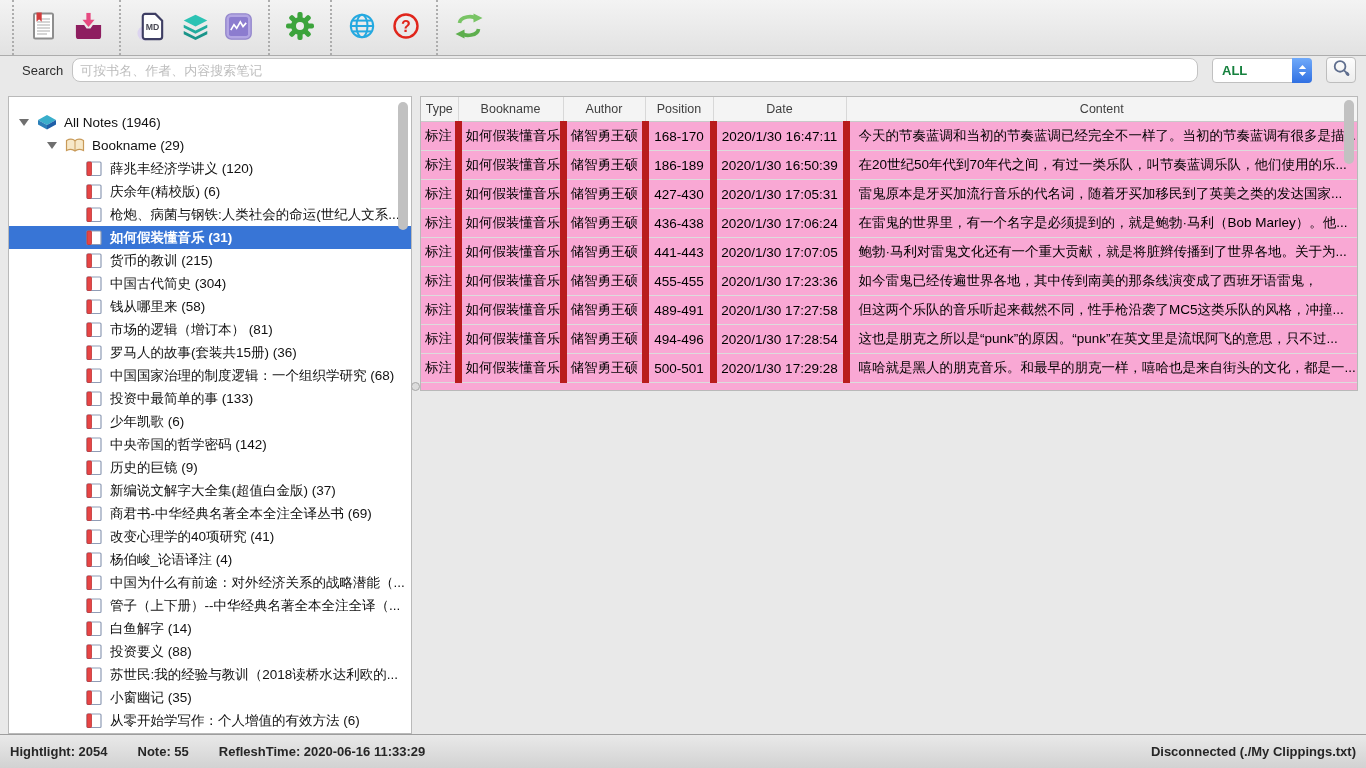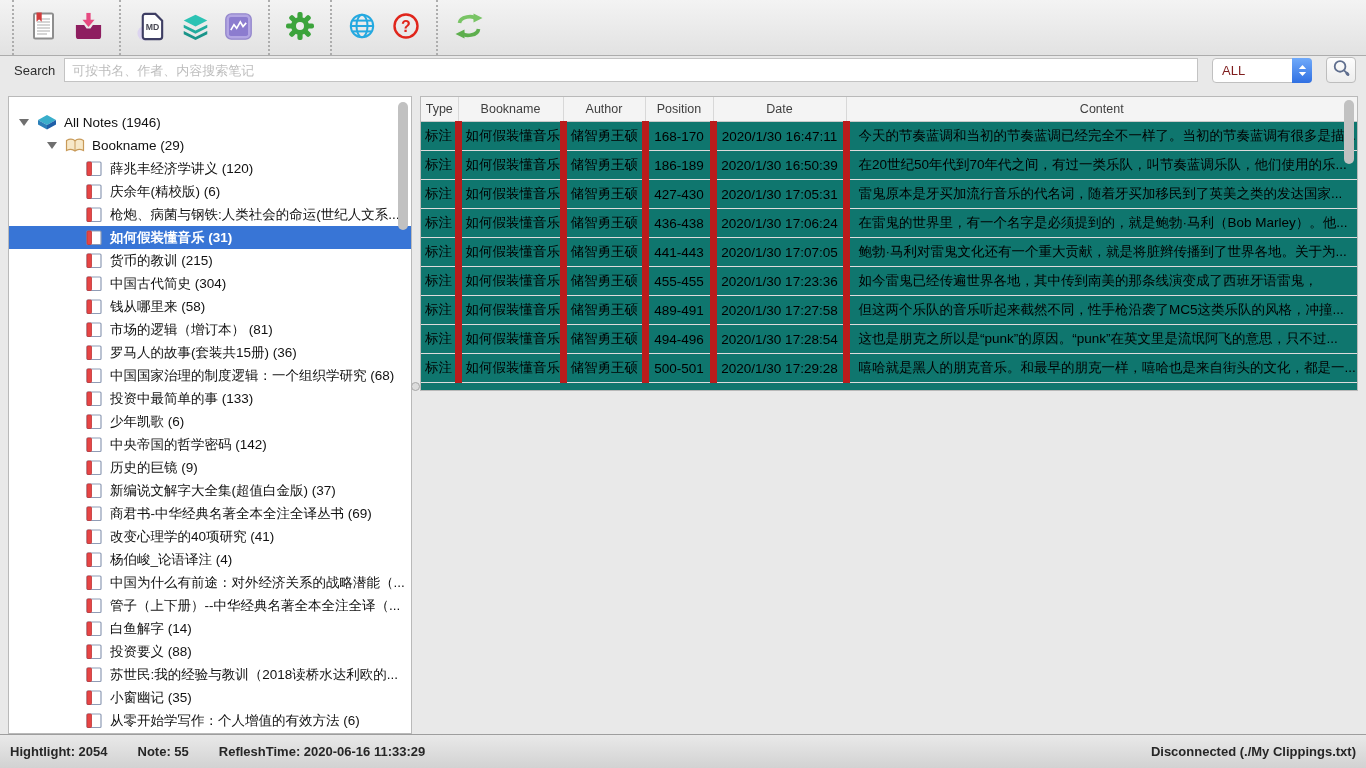--- a/index.html
+++ b/index.html
@@ -8,29 +8,29 @@
     --sel:#3875D6; --dtitle:#8B2222; --dbody:#3A9C9C;}
 
   
   .toolbar{position:absolute;top:0;left:0;right:0;height:56px;
     background:linear-gradient(#F3F3F3,#E2E2E2);border-bottom:1px solid #ACACAC;
     display:flex;align-items:center;padding-left:4px;box-sizing:border-box;}
   .tb-sep{align-self:stretch;width:0;border-left:2px dotted #ADADAD;margin:0 8px;}
   .tb-btn{background:none;border:none;padding:0 7px;height:40px;display:flex;align-items:center;cursor:pointer;}
 
   
-  .searchbar{position:absolute;top:45px;left:4px;right:0;height:50px;display:flex;align-items:center;
+  .searchbar{position:absolute;top:45px;left:12px;right:0;height:50px;display:flex;align-items:center;
     padding:0 10px;box-sizing:border-box;}
   .search-label{font-size:13px;color:#2E2E2E;margin-right:9px;}
-  .search-input{flex:1;height:22px;border:1px solid #C3C3C3;border-radius:0;background:#FFF;
+  .search-input{flex:1;height:22px;border:1px solid #C3C3C3;border-radius:8px;background:#FFF;
     font-size:13px;padding:0 7px;color:#333;outline:none;font-family:inherit;}
   .search-input::placeholder{color:#BDBDBD;}
   .popup{width:100px;height:25px;margin-left:14px;background:#FFF;border:1px solid #C0C0C0;border-radius:4px;
-    display:flex;align-items:center;position:relative;font-size:13px;color:#7f1d1d;padding-left:9px;
-    box-sizing:border-box;cursor:default;}
+    display:flex;align-items:center;position:relative;font-size:13px;color:#15803d;padding-left:9px;
+    box-sizing:border-box;cursor:default;font-weight:bold;}
   .popup .stepper{position:absolute;right:-1px;top:-1px;bottom:-1px;width:20px;border-radius:0 4px 4px 0;
     background:linear-gradient(#70AAFA,#3070E2);display:flex;align-items:center;justify-content:center;}
   .search-btn{width:30px;height:26px;margin-left:14px;border:1px solid #BDBDBD;border-radius:4px;
     background:linear-gradient(#FDFDFD,#EDEDED);display:flex;align-items:center;justify-content:center;padding:0;cursor:pointer;}
 
   
   .sidebar{position:absolute;left:8px;top:96px;width:404px;height:638px;background:#FFF;
     border:1px solid #B9B9B9;box-sizing:border-box;overflow:hidden;}
   .tree{padding-top:14px;}
   .tree-row{height:23px;display:flex;align-items:center;font-size:13.5px;color:#111;
@@ -40,21 +40,21 @@
   .lvl2{padding-left:76px;}
   .disclosure{width:0;height:0;border-left:5px solid transparent;border-right:5px solid transparent;
     border-top:7px solid #6F6F6F;margin-right:8px;flex:none;}
   .tree-icon{margin-right:7px;display:flex;flex:none;}
   .tree-row.selected{background:var(--sel);color:#FFF;font-weight:bold;}
   .sb-scroll{position:absolute;right:3px;top:5px;width:10px;height:128px;border-radius:5px;background:#C1C1C1;}
   .splitter-dot{position:absolute;left:411px;top:382px;width:9px;height:9px;border-radius:50%;
     background:#DCDCDC;border:1px solid #A8A8A8;box-sizing:border-box;}
 
   
-  .table-panel{position:absolute;left:420px;top:96px;width:938px;height:295px;background:#0f766e;
+  .table-panel{position:absolute;left:420px;top:96px;width:938px;height:295px;background:#f9a8d4;
     border:1px solid #B9B9B9;box-sizing:border-box;overflow:hidden;}
   .table-panel table{border-collapse:collapse;table-layout:fixed;width:100%;}
   .table-panel th{height:22px;font-size:12.5px;font-weight:normal;color:#3F3F3F;background:#F4F4F4;
     border-bottom:1px solid #C9C9C9;border-right:1px solid #D8D8D8;white-space:nowrap;overflow:hidden;}
   .table-panel th:last-child{border-right:none;}
   .table-panel td{height:29px;font-size:13.5px;color:#000;border-bottom:1px solid #DCDCDC;
     border-right:7px solid #b91c1c;text-align:center;white-space:nowrap;overflow:hidden;
     padding:0 4px;box-sizing:border-box;}
   .table-panel td:last-child{border-right:none;}
   .table-panel td.col-content{text-align:left;padding:0 9px;}

